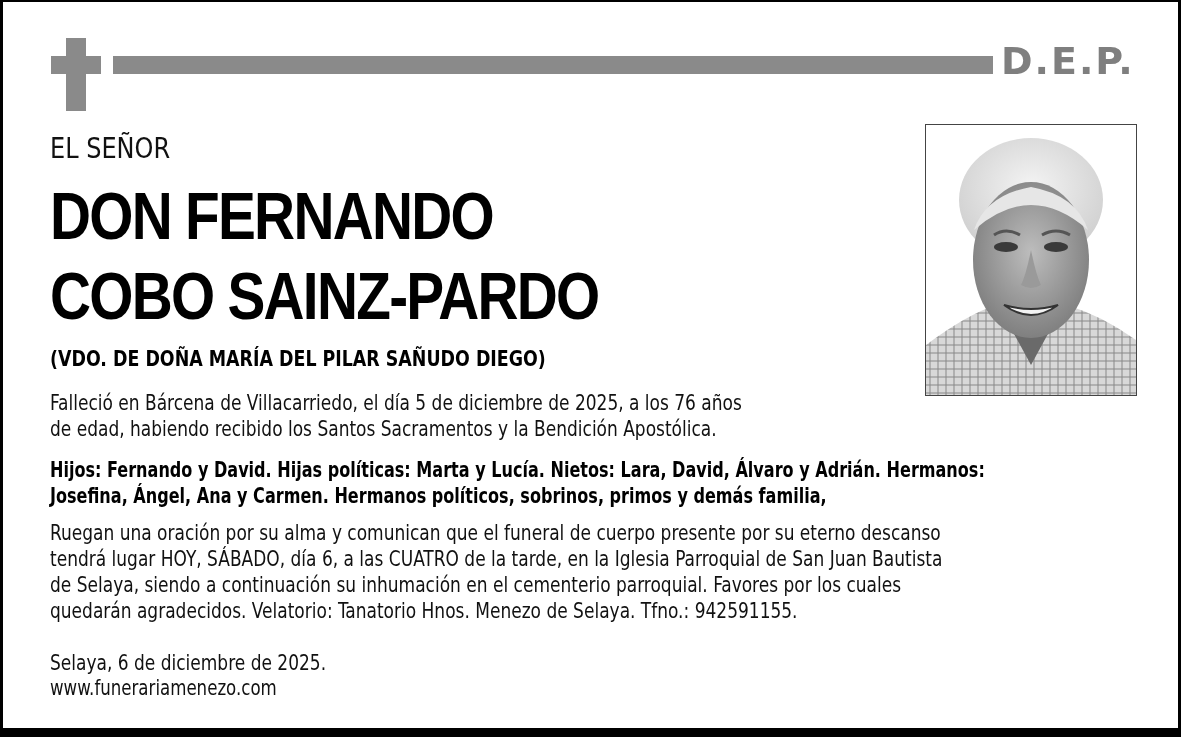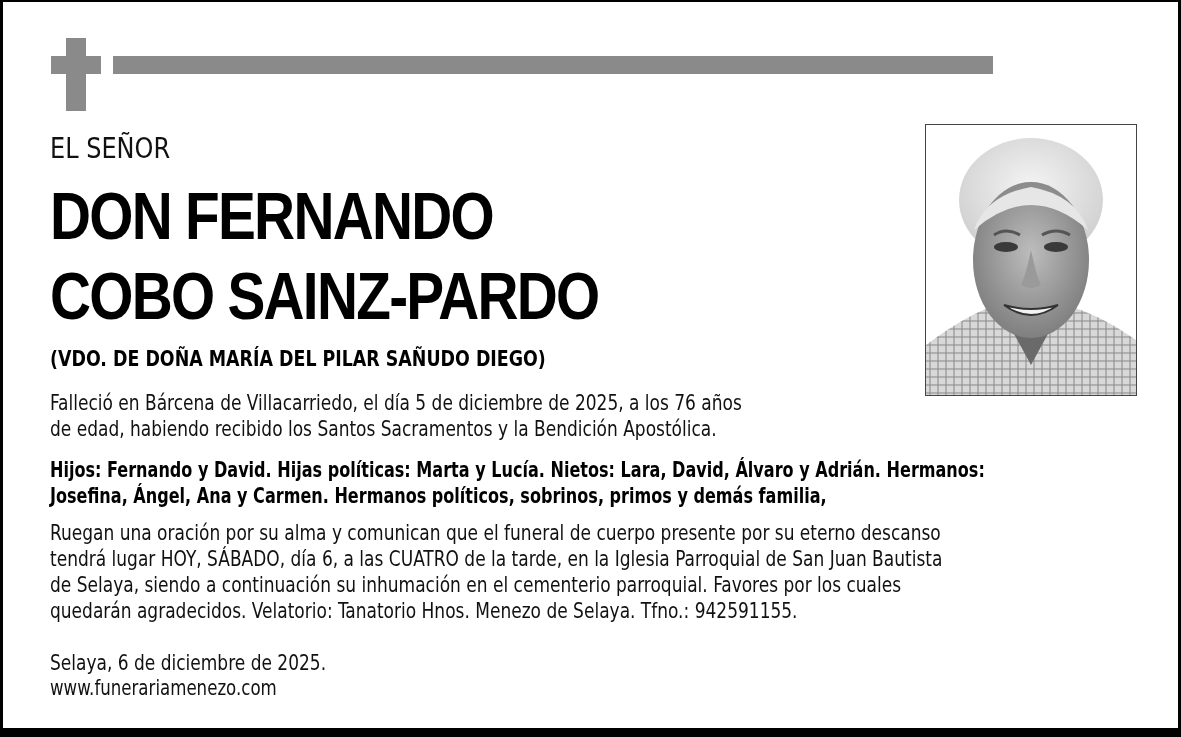--- a/index.html
+++ b/index.html
@@ -43,20 +43,21 @@
     background: #fff;
   }
 </style>
 </head>
 <body>
 
 <div class="frame">
   <div class="cross-v"></div>
   <div class="cross-h"></div>
   <div class="rule"></div>
+  <div class="dep">D.E.P.</div>
 
   <div class="txt senor">EL SEÑOR</div>
   <div class="txt name name1">DON FERNANDO</div>
   <div class="txt name name2">COBO SAINZ-PARDO</div>
   <div class="txt widow">(VDO. DE DOÑA MARÍA DEL PILAR SAÑUDO DIEGO)</div>
 
   <div class="txt para p1">
     <span class="line">Falleció en Bárcena de Villacarriedo, el día 5 de diciembre de 2025, a los 76 años</span>
     <span class="line">de edad, habiendo recibido los Santos Sacramentos y la Bendición Apostólica.</span>
   </div>

